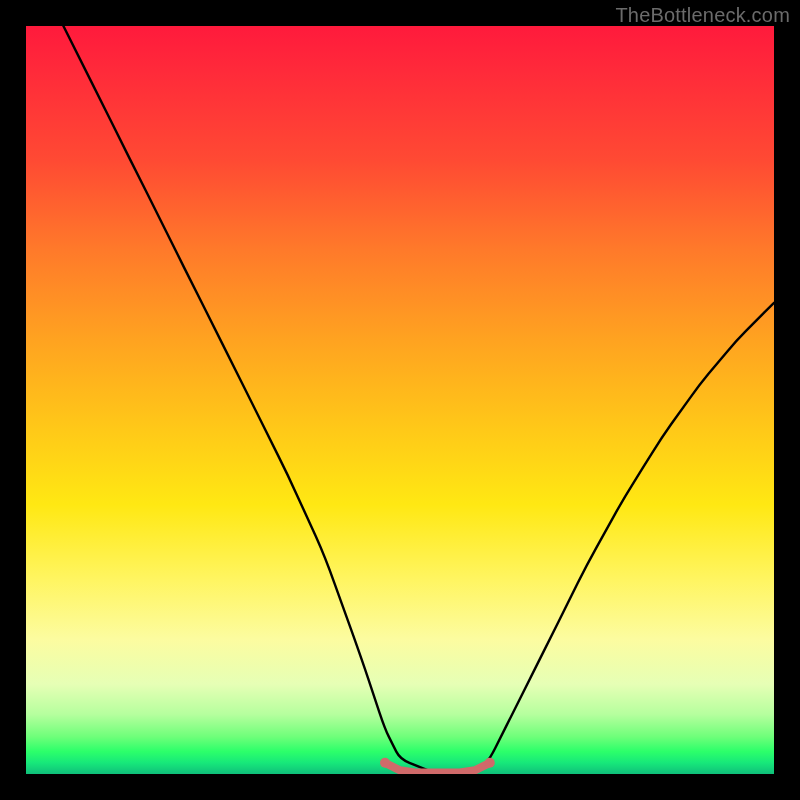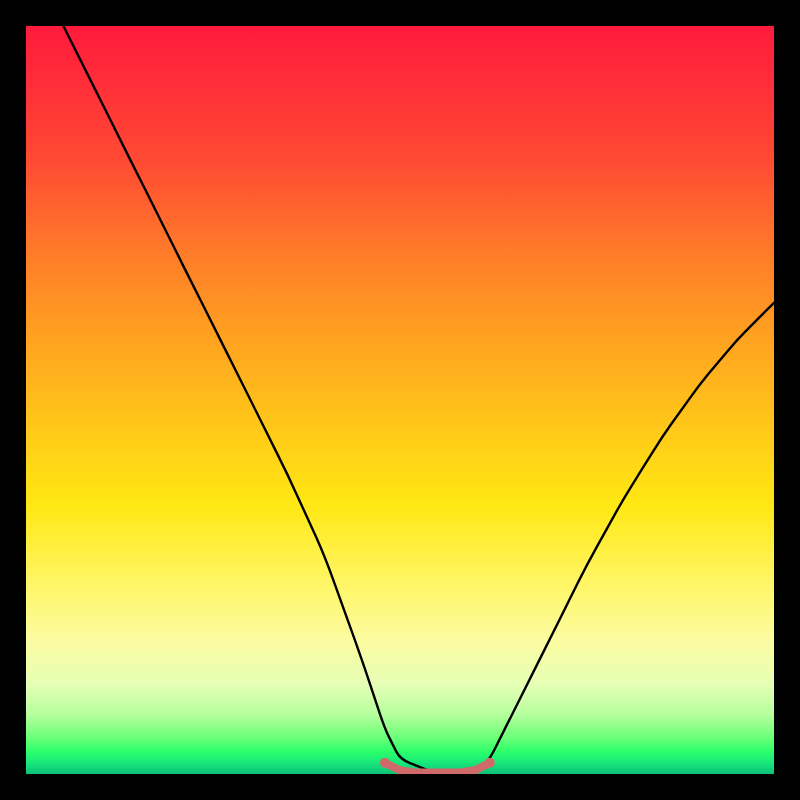--- a/index.html
+++ b/index.html
@@ -67,13 +67,14 @@
 
   <div class="plot-area">
     <svg class="curve-svg" viewBox="0 0 748 748">
       <path fill="none" stroke="#000" stroke-width="2.4" stroke-linecap="round" d="M37.4 0.0 Q56.1 37.4 65.5 56.1 Q74.8 74.8 84.2 93.5 Q93.5 112.2 102.8 130.9 Q112.2 149.6 121.6 168.3 Q130.9 187.0 140.3 205.7 Q149.6 224.4 158.9 243.1 Q168.3 261.8 177.7 280.5 Q187.0 299.2 196.4 317.9 Q205.7 336.6 215.1 355.3 Q224.4 374.0 233.8 392.7 Q243.1 411.4 252.4 430.1 Q261.8 448.8 271.1 469.4 Q280.5 489.9 289.9 510.5 Q299.2 531.1 308.5 557.3 Q317.9 583.4 327.3 609.6 Q336.6 635.8 342.2 652.6 Q347.8 669.5 353.4 686.3 Q359.0 703.1 362.8 710.6 Q366.5 718.1 370.3 725.6 Q374.0 733.0 383.4 736.8 Q392.7 740.5 402.1 744.3 Q411.4 748.0 420.8 748.0 Q430.1 748.0 439.4 748.0 Q448.8 748.0 452.5 744.3 Q456.3 740.5 460.0 736.8 Q463.8 733.0 469.4 721.8 Q475.0 710.6 480.6 699.4 Q486.2 688.2 495.6 669.5 Q504.9 650.8 514.3 632.1 Q523.6 613.4 533.0 594.7 Q542.3 576.0 551.6 557.3 Q561.0 538.6 570.4 521.7 Q579.7 504.9 589.0 488.1 Q598.4 471.2 607.8 456.3 Q617.1 441.3 626.5 426.4 Q635.8 411.4 645.1 398.3 Q654.5 385.2 663.9 372.1 Q673.2 359.0 682.5 347.8 Q691.9 336.6 701.3 325.4 Q710.6 314.2 720.0 304.8 Q729.3 295.5 738.6 286.1 L748.0 276.8"></path>
       <path fill="none" stroke-linecap="round" stroke-linejoin="round" d="M359.0 736.8 L374.0 744.3 L389.0 746.5 L403.9 746.5 L418.9 746.5 L433.8 746.5 L448.8 744.3 L463.8 736.8" stroke="#d06a6a" stroke-width="8"></path>
       <circle cx="359.0" cy="736.8" r="5" fill="#d06a6a"></circle>
       <circle cx="463.8" cy="736.8" r="5" fill="#d06a6a"></circle>
     </svg>
   </div>
 
+  <div class="watermark">TheBottleneck.com</div>
 </div>
 
 </body></html>

